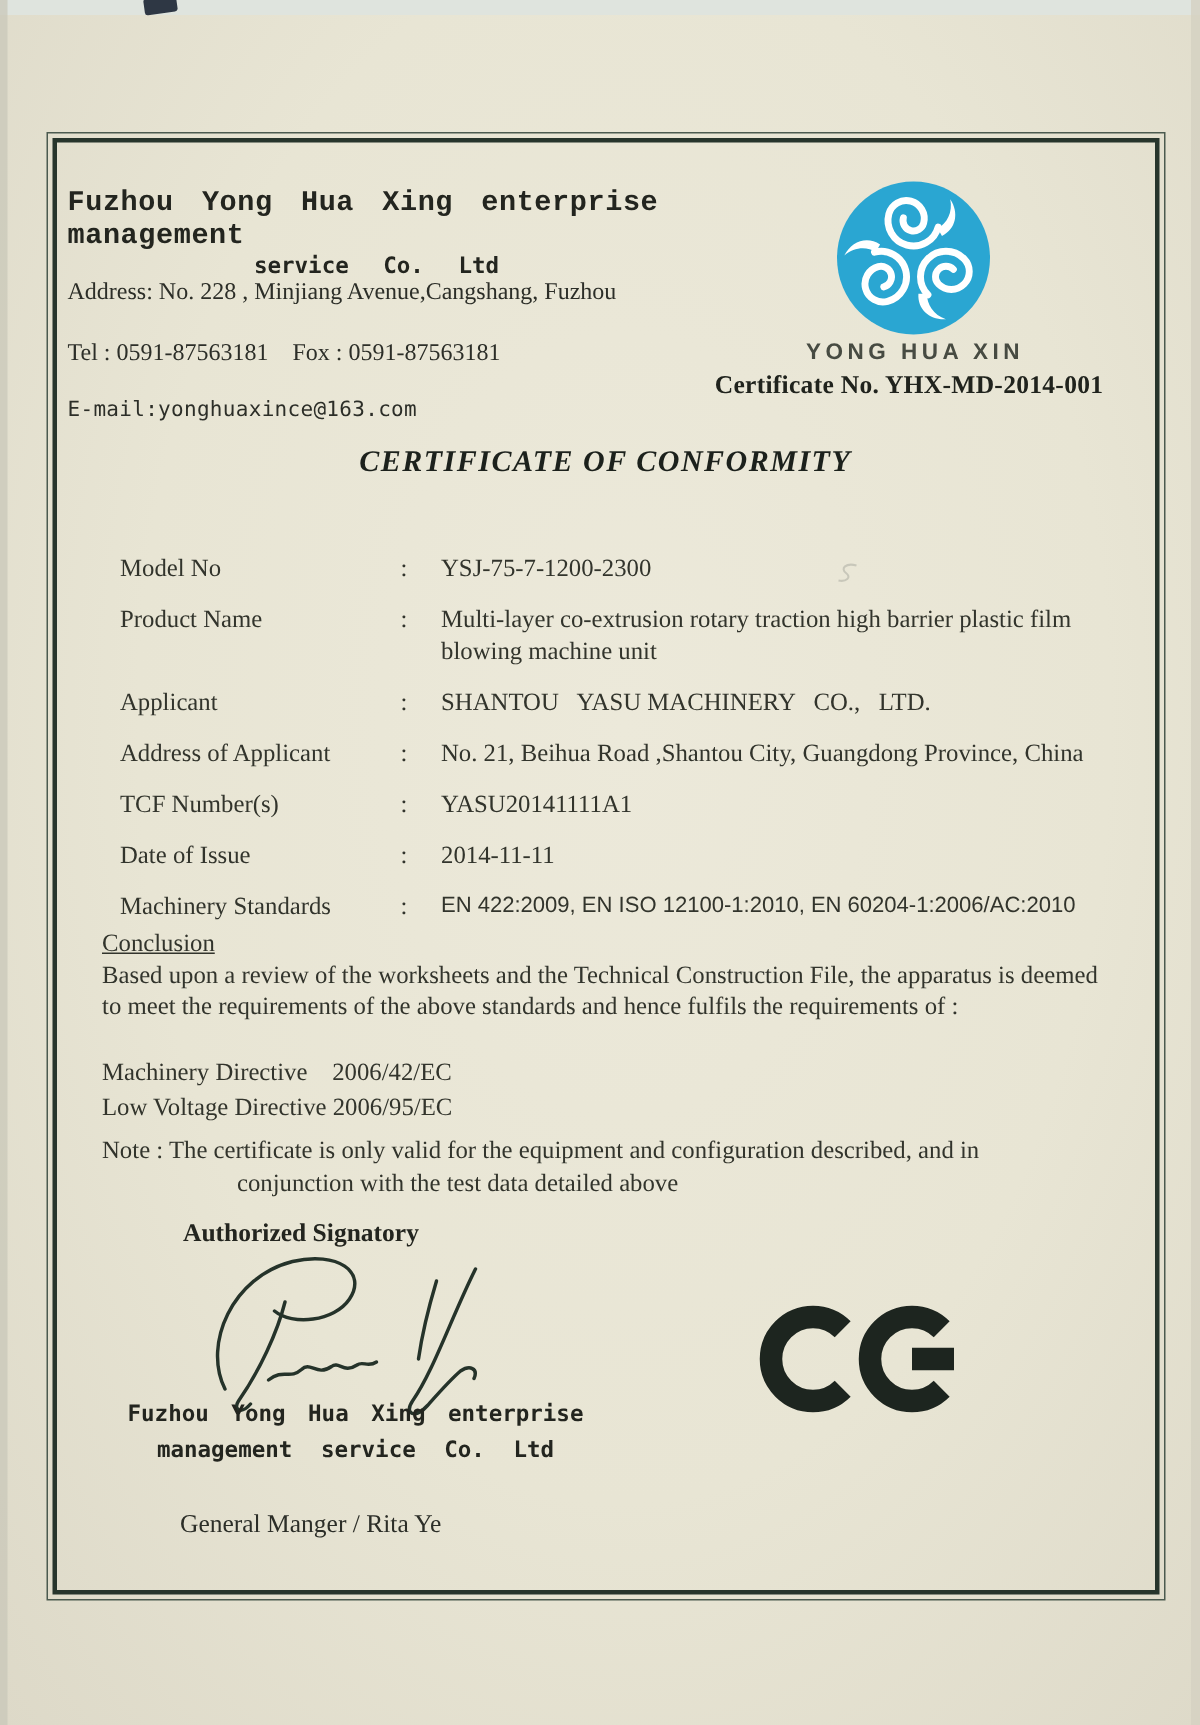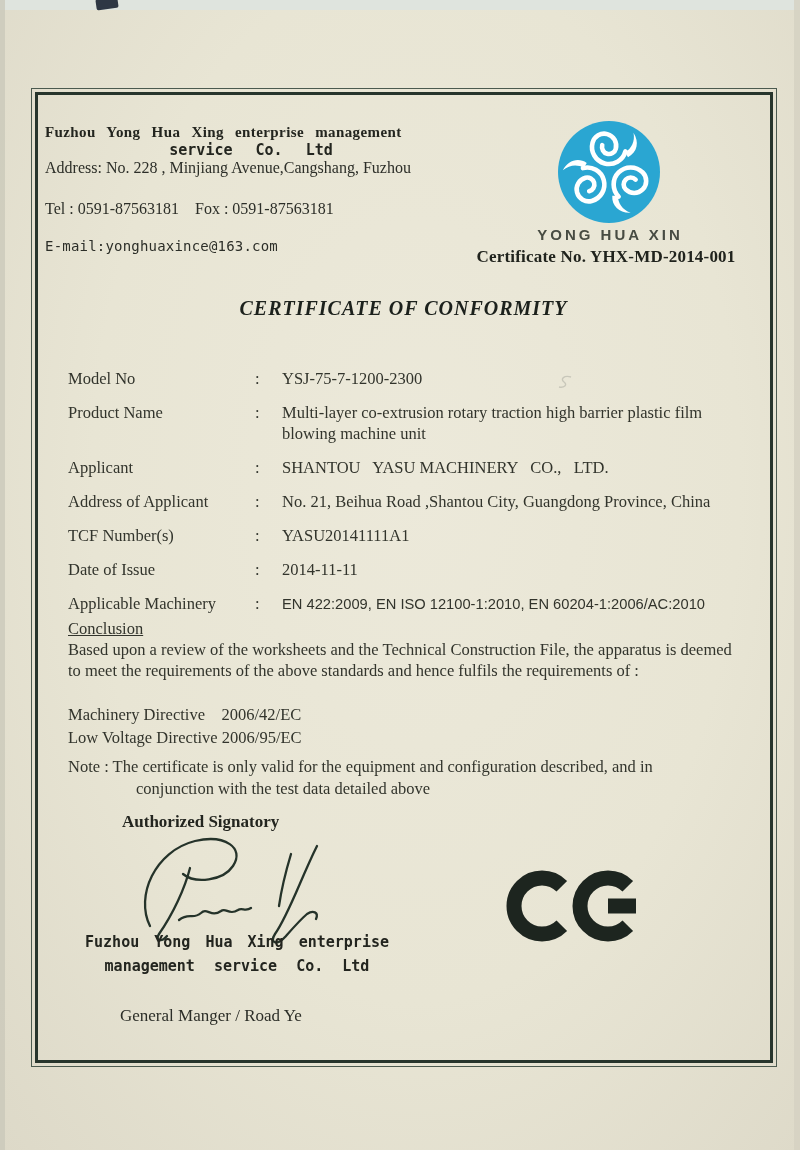--- a/index.html
+++ b/index.html
@@ -8,54 +8,54 @@
     font-family:"Liberation Serif",serif;color:#32342c;}
   .scan-top-strip{position:absolute;left:0;top:0;width:800px;height:10px;background:#dfe4de;}
   .scan-left-edge{position:absolute;left:0;top:0;width:5px;height:1150px;background:#c8c6b8;opacity:.7;}
   .scan-right-edge{position:absolute;right:0;top:0;width:6px;height:1150px;background:#d4d1c2;opacity:.8;}
   .staple{position:absolute;left:96px;top:-2px;width:22px;height:11px;background:#2e3744;
     border-radius:2px;transform:rotate(-8deg);}
   .frame-outer{position:absolute;left:31px;top:88px;width:744px;height:977px;border:1px solid #4b5a4f;}
   .frame-inner{position:absolute;left:3px;top:3px;right:3px;bottom:3px;border:3px solid #27352c;}
 
   .issuer{position:absolute;left:45px;top:124px;width:412px;}
-  .issuer-name1{font-family:Liberation Serif, serif;font-weight:bold;font-size:15px;
+  .issuer-name1{font-family:Liberation Mono, monospace;font-weight:bold;font-size:19px;
     word-spacing:7px;letter-spacing:.4px;color:#23251f;}
   .issuer-name2{font-family:"DejaVu Sans Mono",monospace;font-weight:bold;font-size:15px;
     word-spacing:14px;text-align:center;margin-top:0;color:#23251f;}
   .issuer-address{font-size:16px;margin-top:0;color:#2c2e28;}
   .issuer-tel{font-size:16px;margin-top:23px;white-space:pre-wrap;color:#2c2e28;}
   .issuer-email{font-family:"DejaVu Sans Mono",monospace;font-size:14px;margin-top:20px;
     letter-spacing:.2px;color:#2c2e28;}
 
   .logo-svg{position:absolute;left:547px;top:110px;}
   .logo-caption{position:absolute;left:520px;top:226px;width:180px;text-align:center;
     font-family:"Liberation Sans",sans-serif;font-weight:bold;font-size:15px;
     letter-spacing:3px;color:#474b42;}
   .cert-no{position:absolute;left:460px;top:247px;width:292px;text-align:center;
     font-weight:bold;font-size:17px;color:#20231d;letter-spacing:.2px;}
 
   .doc-title{position:absolute;left:31px;top:297px;width:745px;text-align:center;
     font-weight:bold;font-style:italic;font-size:20px;letter-spacing:1px;color:#1c211c;}
 
   .fields{position:absolute;left:68px;top:368px;width:675px;}
-  .field-row{display:flex;margin-bottom:13px;line-height:21px;font-size:16.5px;}
+  .field-row{display:flex;margin-bottom:13px;line-height:21px;font-size:16.5px;margin-left:12px;}
   .f-label{width:187px;flex:none;}
   .f-colon{width:27px;flex:none;}
   .f-value{flex:1;white-space:pre-wrap;}
   .f-value.sans{font-family:"Liberation Sans",sans-serif;font-size:14.7px;line-height:22px;}
 
   .conclusion{position:absolute;left:68px;top:618px;width:680px;font-size:16.5px;line-height:21px;}
   .concl-heading{text-decoration:underline;}
   .directives{margin-top:22px;line-height:23px;}
   .directive-line{white-space:pre-wrap;}
 
   .note{position:absolute;left:68px;top:756px;width:660px;font-size:16.5px;line-height:22px;}
   .note-line{white-space:pre-wrap;}
-  .note-line + .note-line{margin-left:68px;}
+  .note-line + .note-line{margin-left:90px;}
 
   .auth-heading{position:absolute;left:122px;top:812px;font-weight:bold;font-size:17px;color:#23251f;}
   .signature-svg{position:absolute;left:95px;top:826px;}
 
   .sig-company{position:absolute;left:62px;top:930px;width:350px;text-align:center;
     font-family:"DejaVu Sans Mono",monospace;font-weight:bold;font-size:15px;line-height:24px;color:#23251f;}
   .sig-company .l1{word-spacing:6px;}
   .sig-company .l2{word-spacing:10px;}
   .general-manager{position:absolute;left:120px;top:1006px;font-size:17px;color:#2c2e28;}
 
@@ -139,21 +139,21 @@
         <div class="f-value">YASU20141111A1</div>
       </div>
 
       <div class="field-row">
         <div class="f-label">Date of Issue</div>
         <div class="f-colon">:</div>
         <div class="f-value">2014-11-11</div>
       </div>
 
       <div class="field-row">
-        <div class="f-label">Applicable Machinery</div>
+        <div class="f-label">Machinery Standards</div>
         <div class="f-colon">:</div>
         <div class="f-value sans">EN 422:2009, EN ISO 12100-1:2010, EN 60204-1:2006/AC:2010</div>
       </div>
     </div>
 
   <div class="conclusion">
     <div class="concl-heading">Conclusion</div>
     <div>
 
         <div class="concl-line">Based upon a review of the worksheets and the Technical Construction File, the apparatus is deemed</div>
@@ -185,21 +185,21 @@
       <path d="M 196 28 C 190 48 186 66 184 80"></path>
       <path d="M 222 20 C 206 52 194 88 180 108 C 174 117 182 120 190 111 C 198 102 205 94 212 88 C 218 84 224 86 221 93"></path>
     </g>
   </svg>
 
   <div class="sig-company">
     <div class="l1">Fuzhou Yong Hua Xing enterprise</div>
     <div class="l2">management service Co. Ltd</div>
   </div>
 
-  <div class="general-manager">General Manger / Road Ye</div>
+  <div class="general-manager">General Manger / Rita Ye</div>
 
   <svg class="ce-svg" width="140" height="85" viewBox="0 0 140 85">
     <g fill="none" stroke="#1d251f" stroke-width="15">
       <path d="M 55.8 20.2 A 28 28 0 1 0 55.8 59.8"></path>
       <path d="M 121.8 20.2 A 28 28 0 1 0 121.8 59.8"></path>
       <path d="M 102 40 H 130"></path>
     </g>
   </svg>
 
 </div>

